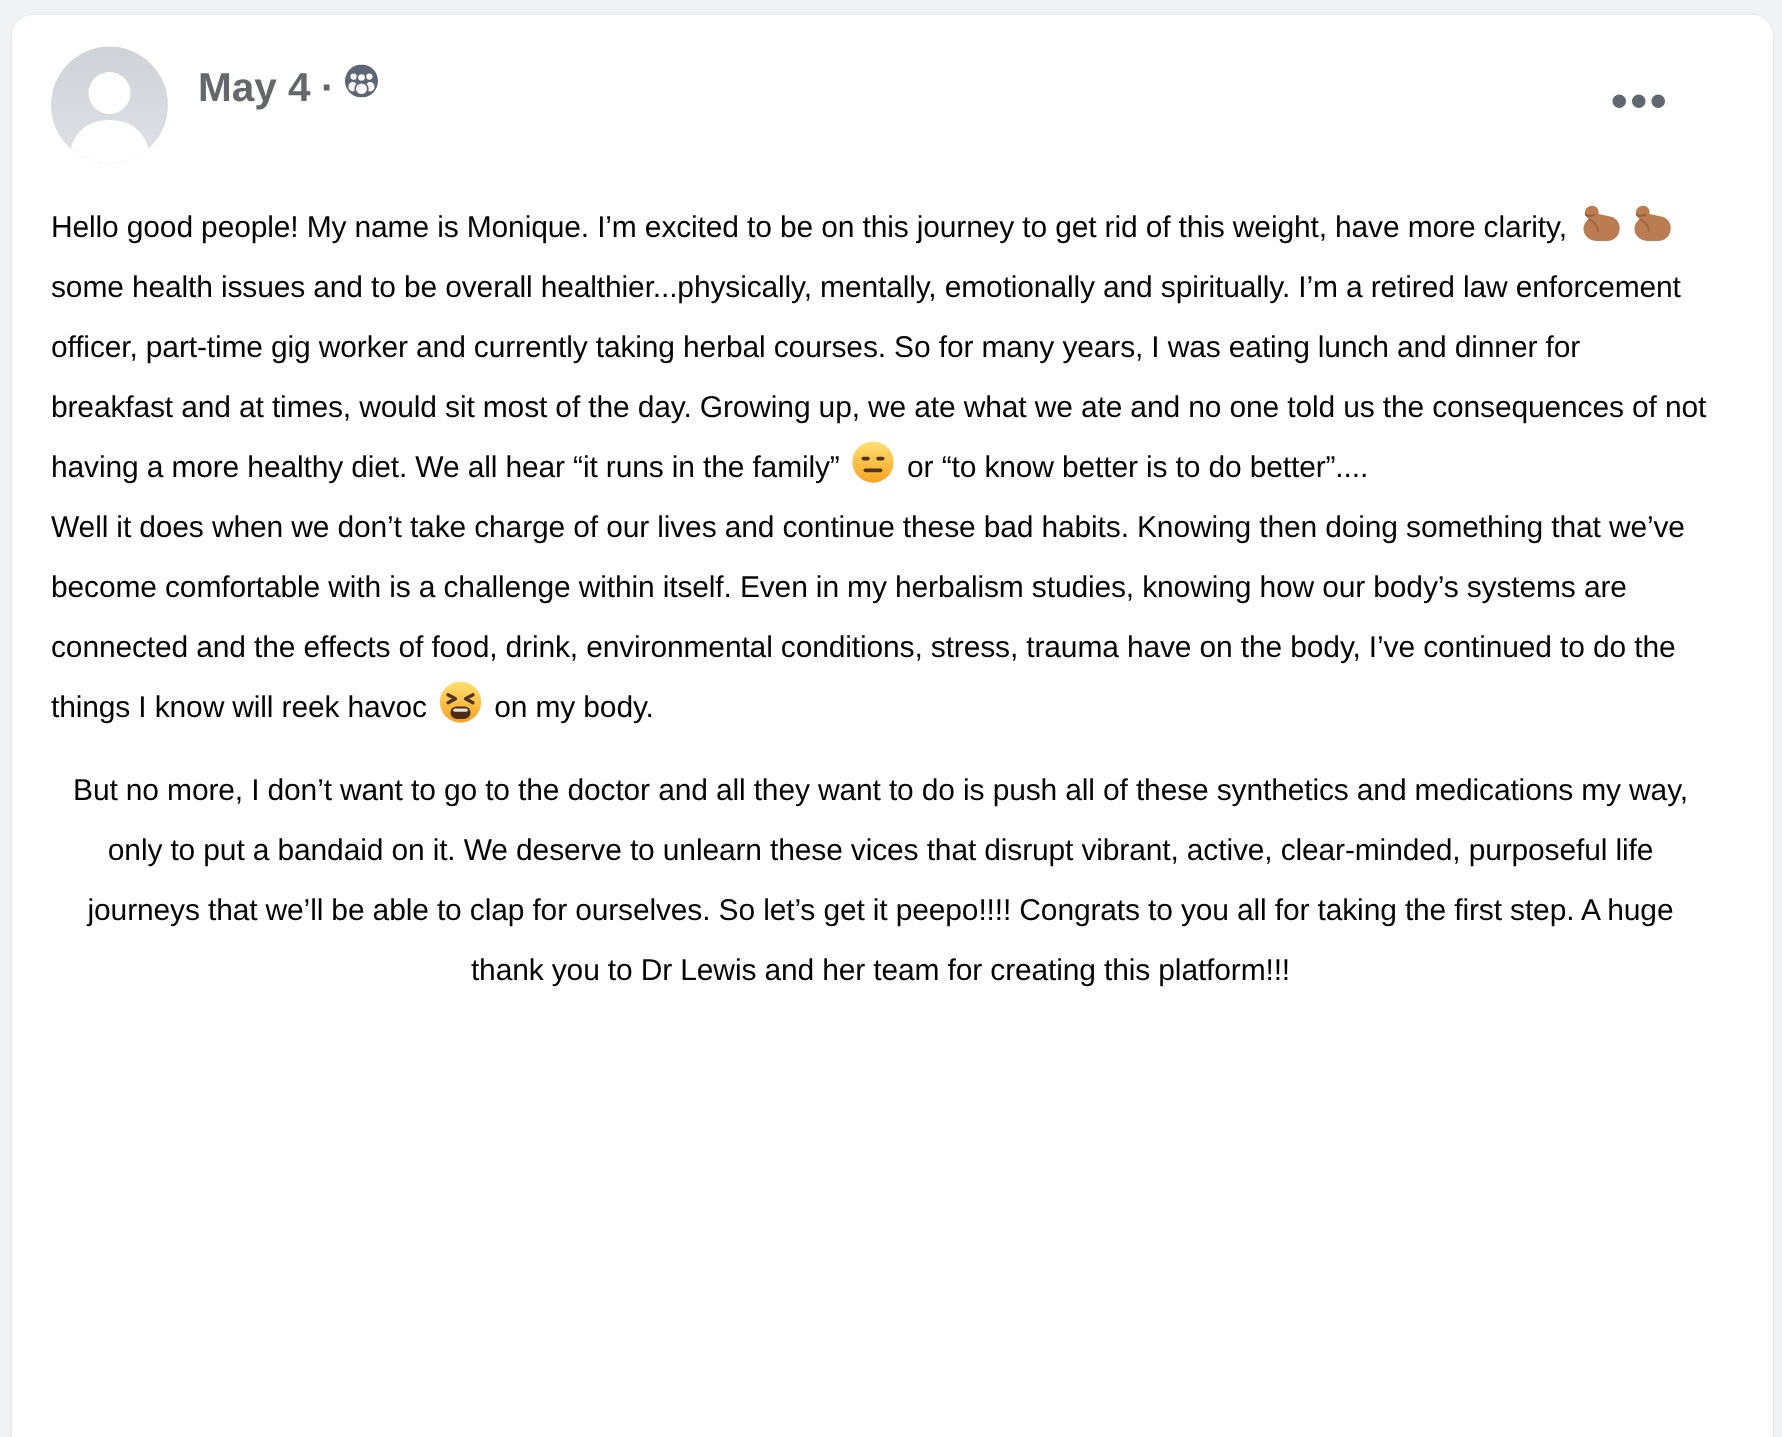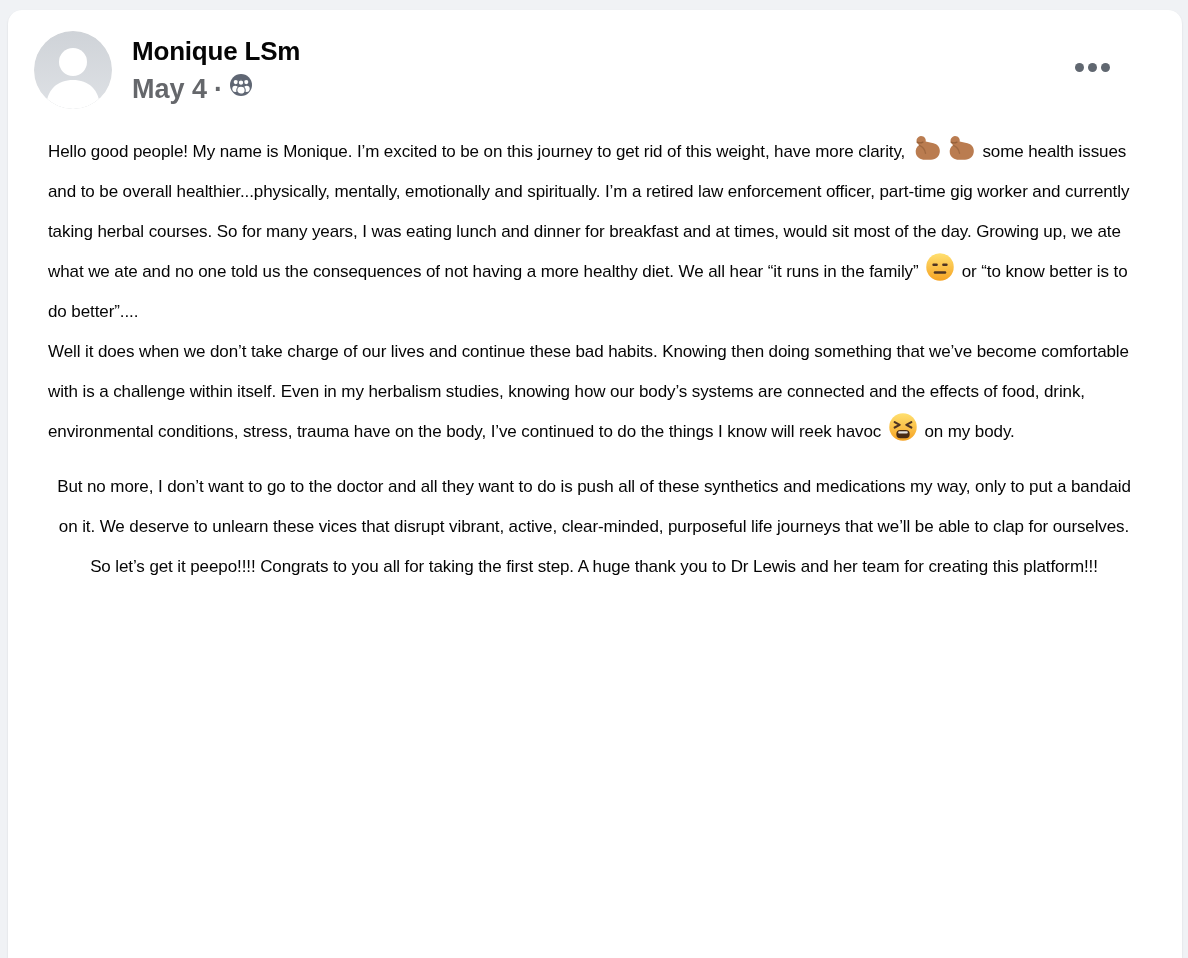--- a/index.html
+++ b/index.html
@@ -65,25 +65,24 @@
     padding: 0;
   }
   .menu-button .dot {
     width: 9px; height: 9px;
     border-radius: 50%;
     background: #606770;
   }
   
   .post-body {
     padding: 23px 42px 28px 26px;
-    font-size: 17px;
+    font-size: 20px;
     line-height: 40px;
     color: #050505;
     letter-spacing: -0.1px;
-    margin-left: 14px;
   }
   .post-body p { margin: 0 0 15px 0; }
   .post-body p:last-child { margin-bottom: 0; text-align: center; }
   .emoji {
     display: inline-block;
     width: 30px; height: 30px;
     vertical-align: -5px;
     margin: 0 2px;
   }
   .emoji svg { display: block; width: 100%; height: 100%; }
@@ -107,21 +106,20 @@
           </defs>
           <g clip-path="url(#avclip)">
             <rect width="78" height="78" fill="url(#avbg)"></rect>
             <circle cx="39" cy="31" r="14" fill="#ffffff"></circle>
             <path d="M12 78 C12 58 24 49 39 49 C54 49 66 58 66 78 Z" fill="#ffffff"></path>
           </g>
         </svg>
       </span>
     </div>
     <div class="header-text">
-      <div class="author-name">Monique LSm</div>
       <div class="meta-row">
         <span>May 4</span>
         <span class="meta-sep">·</span>
         <span class="privacy-icon">
           <svg width="22" height="22" viewBox="0 0 24 24" xmlns="http://www.w3.org/2000/svg">
             <defs>
                 <clipPath id="gclip">
                   <circle cx="12" cy="12" r="12"></circle>
                 </clipPath>
               </defs>

